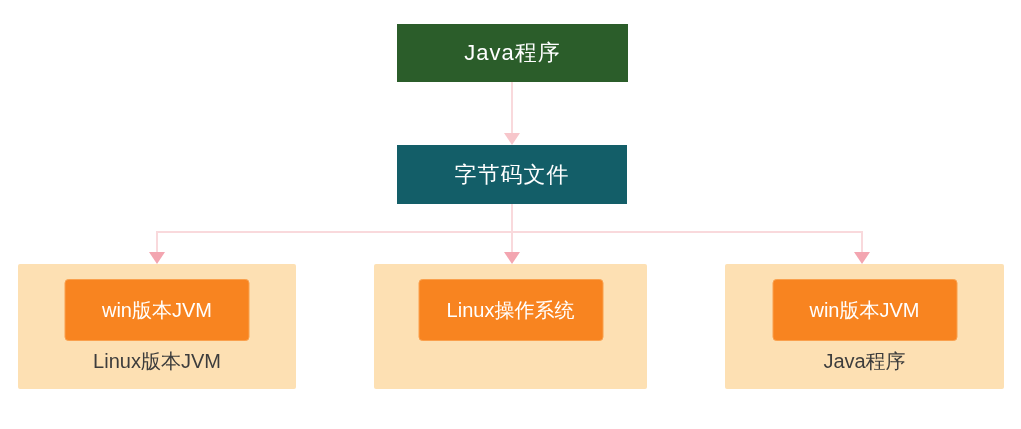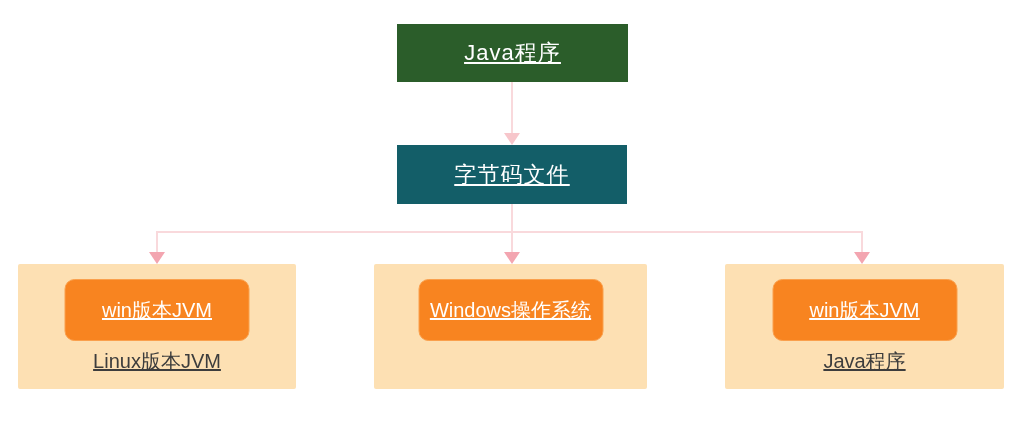--- a/index.html
+++ b/index.html
@@ -1,15 +1,15 @@
 <!DOCTYPE html>
 <html style="--canvas-bg: #ffffff; --java-box-bg: #2b5d2a; --bytecode-box-bg: #135e68; --container-bg: #fde0b3; --jvm-box-bg: #f88420; --jvm-box-border: #faa04d; --box-text: #ffffff; --os-label-text: #3d3d3d; --line: #f9d9dc; --arrowhead-top: #f7c6cb; --arrowhead-bottom: #f3a5b0; --watermark-text: #d7d7d7;"><head>
 <meta charset="utf-8">
 <style>
-  * { margin: 0; padding: 0; box-sizing: border-box; text-decoration: underline; }
+  * { margin: 0; padding: 0; box-sizing: border-box; }
   html, body { background: #ffffff; }
   body { font-family: "Liberation Sans", "DejaVu Sans", sans-serif; }
 
   .canvas {
     position: relative;
     width: 1021px;
     height: 429px;
     background: var(--canvas-bg, #ffffff);
     overflow: hidden;
   }
@@ -57,21 +57,21 @@
   }
   .jvm-box {
     position: absolute;
     top: 15px;
     left: 50%;
     transform: translateX(-50%);
     width: 185px;
     height: 62px;
     background: var(--jvm-box-bg, #f88420);
     border: 1px solid var(--jvm-box-border, #faa04d);
-    border-radius: 10px;
+    border-radius: 4px;
     display: flex;
     align-items: center;
     justify-content: center;
     color: var(--box-text, #ffffff);
     font-size: 20px;
   }
   .os-label {
     position: absolute;
     bottom: 14px;
     left: 0;
@@ -120,21 +120,21 @@
 
   <div class="platform" style="left:18px; width:278px;">
     <div class="jvm-box">
       <span>win版本JVM</span>
     </div>
     <div class="os-label">Linux版本JVM</div>
   </div>
 
   <div class="platform" style="left:374px; width:273px;">
     <div class="jvm-box">
-      <span>Windows操作系统</span>
+      <span>Linux操作系统</span>
     </div>
   </div>
 
   <div class="platform" style="left:725px; width:279px;">
     <div class="jvm-box">
       <span>win版本JVM</span>
     </div>
     <div class="os-label">Java程序</div>
   </div>
 

